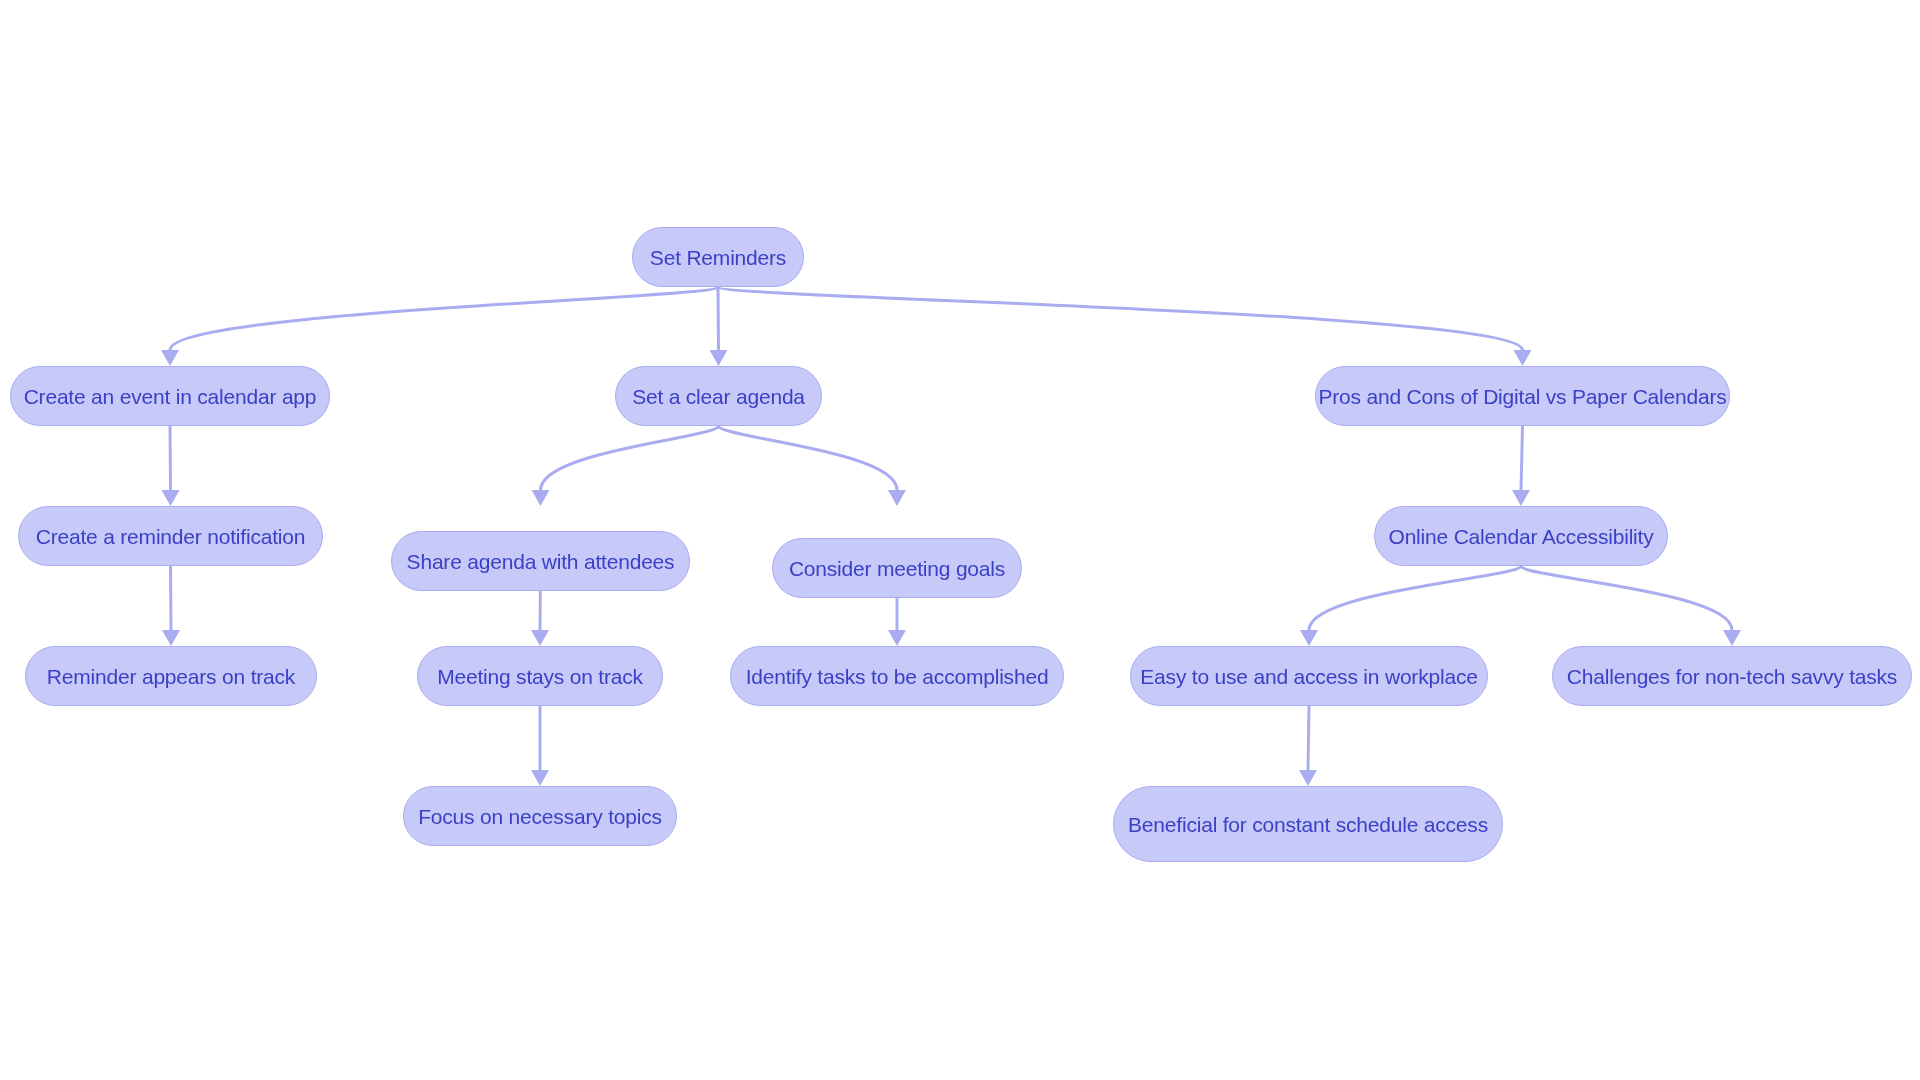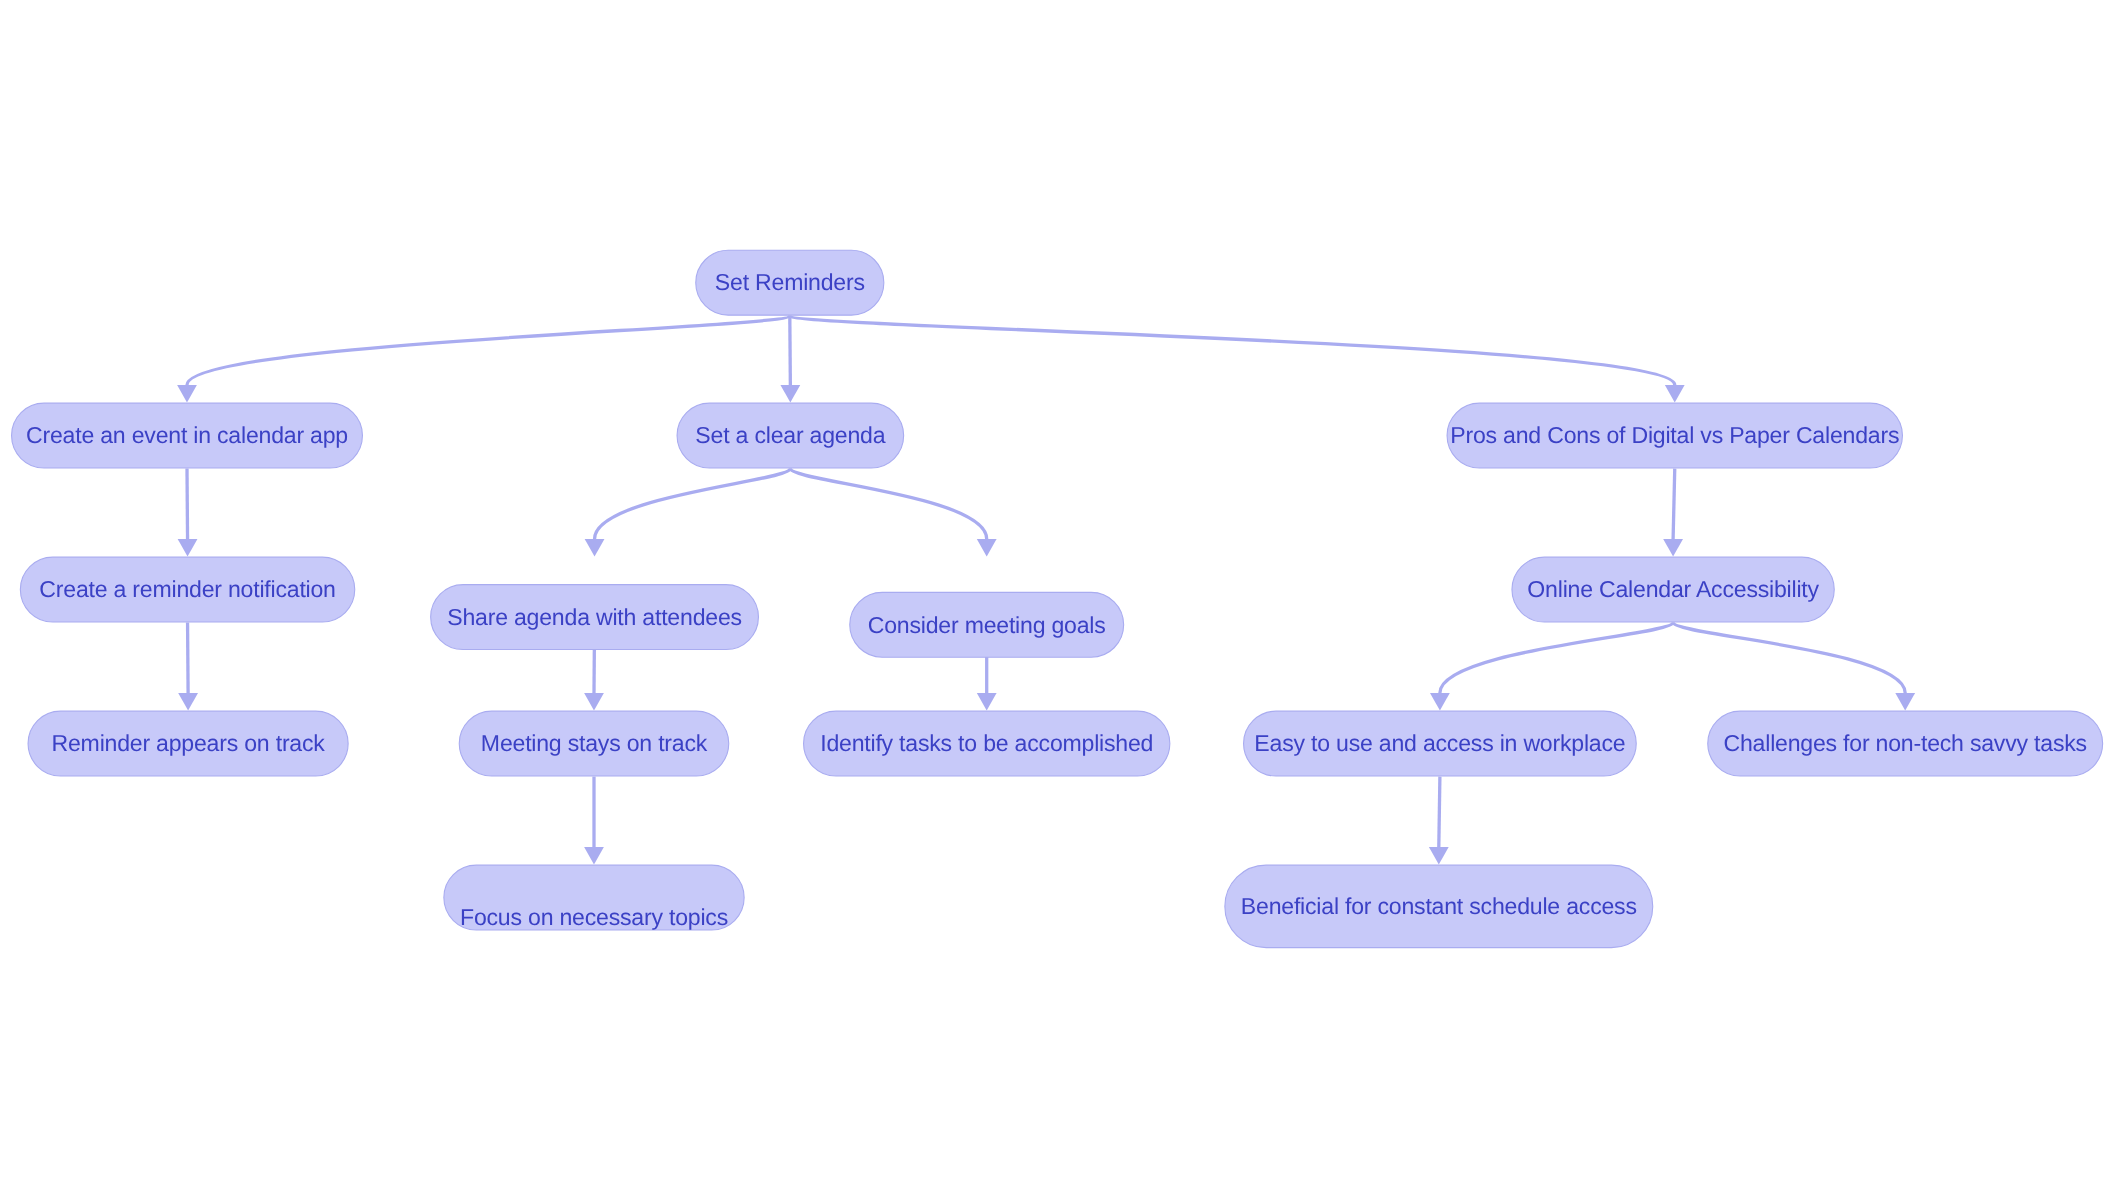--- a/index.html
+++ b/index.html
@@ -117,20 +117,20 @@
       </div>
       <div class="node" style="left: 730px; top: 646px; width: 334px; height: 60px;">
         <span class="node-label">Identify tasks to be accomplished</span>
       </div>
       <div class="node" style="left: 1130px; top: 646px; width: 358px; height: 60px;">
         <span class="node-label">Easy to use and access in workplace</span>
       </div>
       <div class="node" style="left: 1552px; top: 646px; width: 360px; height: 60px;">
         <span class="node-label">Challenges for non-tech savvy tasks</span>
       </div>
-      <div class="node" style="left: 403px; top: 786px; width: 274px; height: 60px; align-items: flex-end;">
+      <div class="node" style="left: 403px; top: 786px; width: 274px; height: 60px;">
         <span class="node-label">Focus on necessary topics</span>
       </div>
       <div class="node" style="left: 1113px; top: 786px; width: 390px; height: 76px;">
         <span class="node-label">Beneficial for constant schedule access</span>
       </div>
     </div>
 </div>
 
 </body></html>

